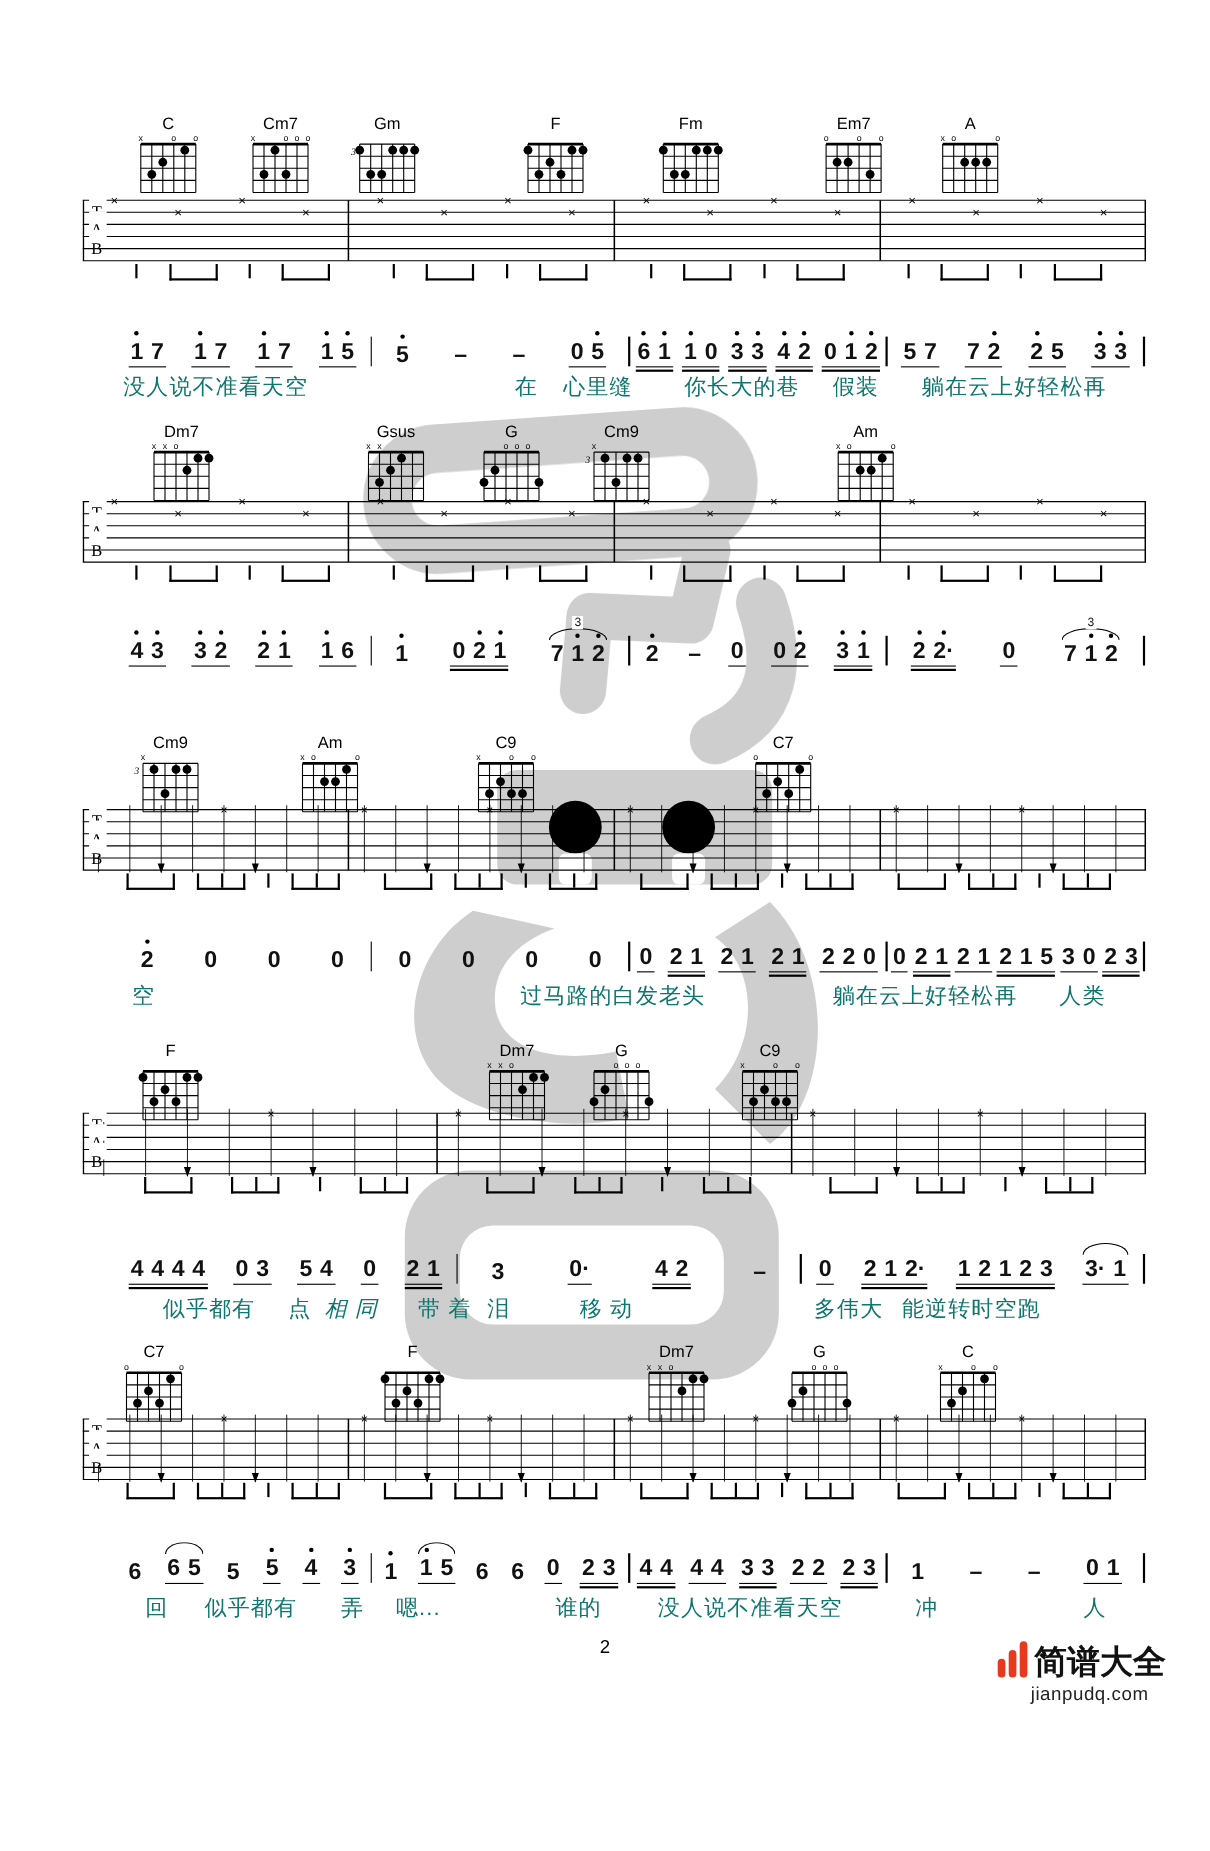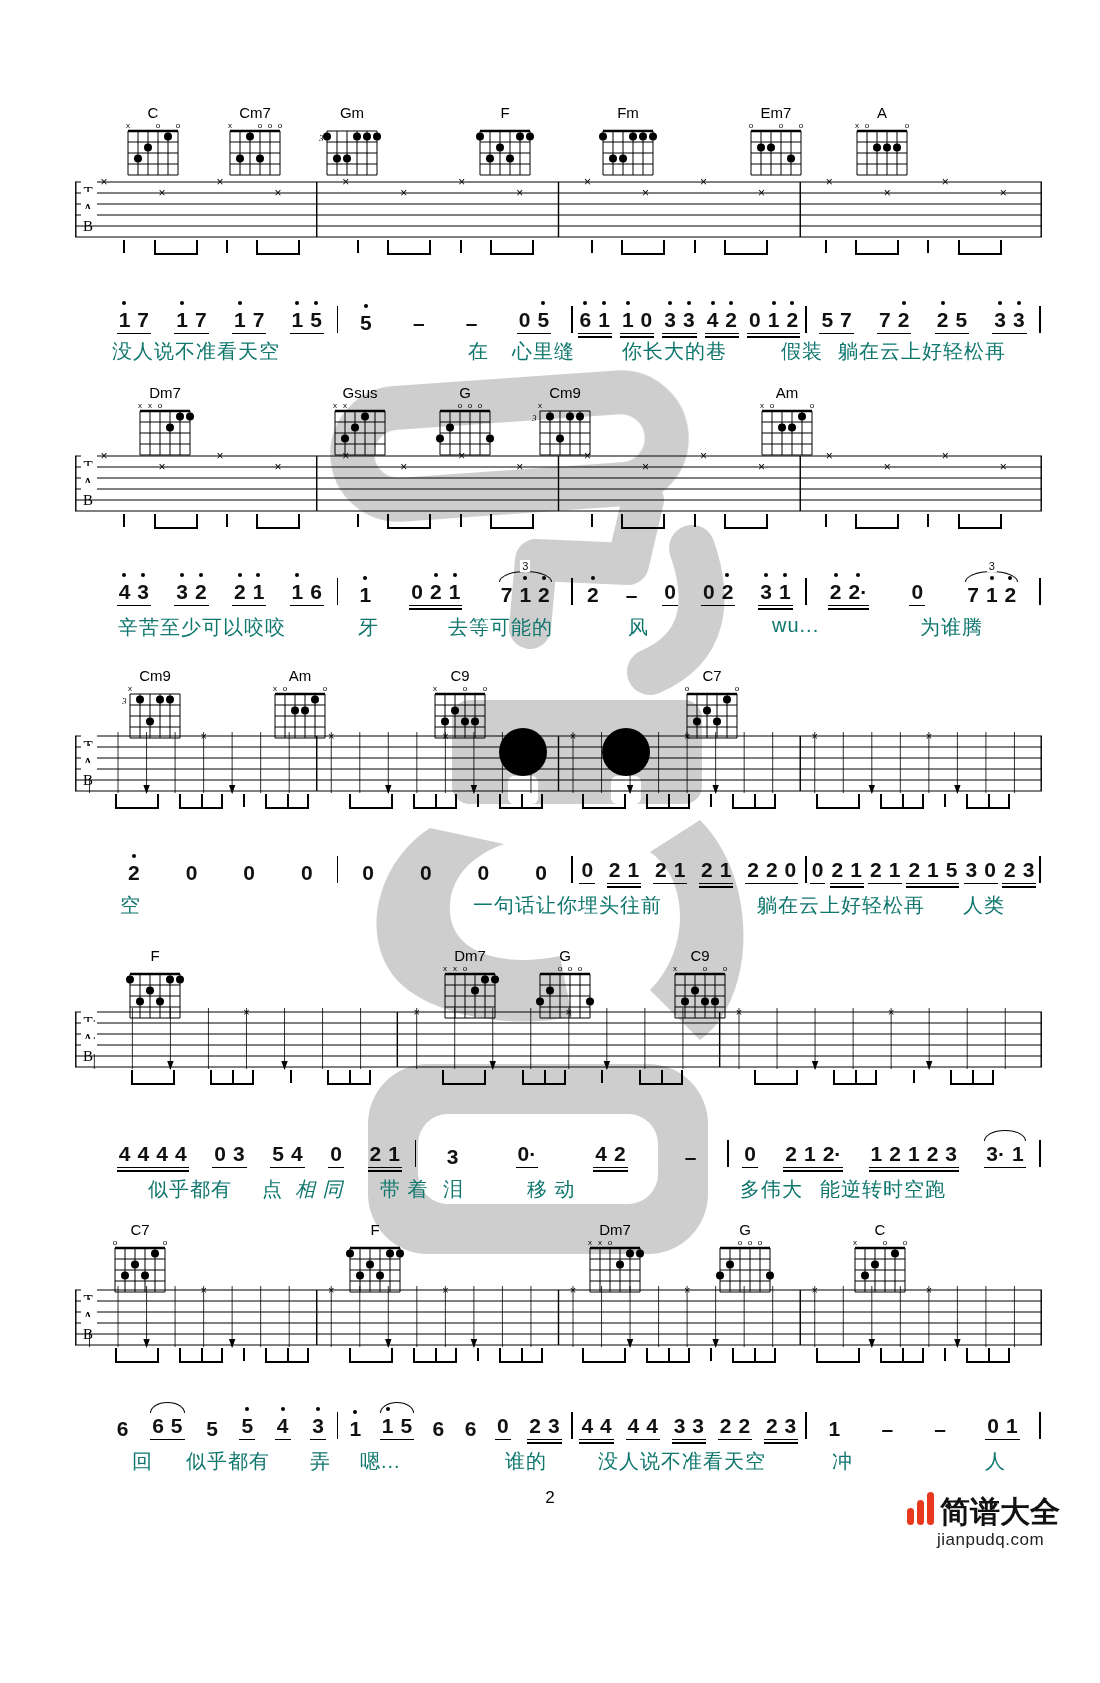--- a/index.html
+++ b/index.html
@@ -369,21 +369,21 @@
             <span class="note hi">3</span>
           </span>
         </div>
         <span class="barline"></span>
       </div>
       <div class="lyrics" style="top: 338px;">
         <span class="lyr" style="left: 112px;">没人说不准看天空</span>
         <span class="lyr" style="left: 468px;">在</span>
         <span class="lyr" style="left: 512px;">心里缝</span>
         <span class="lyr" style="left: 622px;">你长大的巷</span>
-        <span class="lyr" style="left: 757px; margin-left: 24px;">假装</span>
+        <span class="lyr" style="left: 757px;">假装</span>
         <span class="lyr" style="left: 838px;">躺在云上好轻松再</span>
       </div>
       <div class="chord-row" style="top: 385px;">
         <div class="chord" style="left: 132px;">
           <div class="chord-label">Dm7</div>
           <div class="chord-grid"><svg width="66" height="58" viewBox="0 0 66 58">
               <text x="8" y="7" font-size="8" text-anchor="middle" font-family="Liberation Sans,sans-serif">x</text>
               <text x="18" y="7" font-size="8" text-anchor="middle" font-family="Liberation Sans,sans-serif">x</text>
               <text x="28" y="7" font-size="8" text-anchor="middle" font-family="Liberation Sans,sans-serif">o</text>
               <line x1="8" y1="10" x2="58" y2="10" stroke-width="2.4"></line>
@@ -617,28 +617,20 @@
             <span class="note">0</span>
           </span>
           <span class="grp u0 arc">
             <span class="tup">3</span>
             <span class="note">7</span>
             <span class="note hi">1</span>
             <span class="note hi">2</span>
           </span>
         </div>
         <span class="barline"></span>
-      </div>
-      <div class="lyrics" style="top: 614px;">
-        <span class="lyr" style="left: 118px;">辛苦至少可以咬咬</span>
-        <span class="lyr" style="left: 358px;">牙</span>
-        <span class="lyr" style="left: 448px;">去等可能的</span>
-        <span class="lyr" style="left: 628px;">风</span>
-        <span class="lyr" style="left: 772px;">wu...</span>
-        <span class="lyr" style="left: 920px;">为谁腾</span>
       </div>
       <div class="chord-row" style="top: 668px;">
         <div class="chord" style="left: 122px;">
           <div class="chord-label">Cm9</div>
           <div class="chord-grid"><svg width="66" height="58" viewBox="0 0 66 58">
               <text x="8" y="7" font-size="8" text-anchor="middle" font-family="Liberation Sans,sans-serif">x</text>
               <line x1="8" y1="10" x2="58" y2="10" stroke-width="1"></line>
               <line x1="8" y1="21" x2="58" y2="21" stroke-width="1"></line>
               <line x1="8" y1="32" x2="58" y2="32" stroke-width="1"></line>
               <line x1="8" y1="43" x2="58" y2="43" stroke-width="1"></line>
@@ -894,21 +886,21 @@
           </span>
           <span class="grp u2">
             <span class="note">2</span>
             <span class="note">3</span>
           </span>
         </div>
         <span class="barline"></span>
       </div>
       <div class="lyrics" style="top: 892px;">
         <span class="lyr" style="left: 120px;">空</span>
-        <span class="lyr" style="left: 473px;">一句话让你埋头往前</span>
+        <span class="lyr" style="left: 473px;">过马路的白发老头</span>
         <span class="lyr" style="left: 757px;">躺在云上好轻松再</span>
         <span class="lyr" style="left: 963px;">人类</span>
       </div>
       <div class="chord-row" style="top: 948px;">
         <div class="chord" style="left: 122px;">
           <div class="chord-label">F</div>
           <div class="chord-grid"><svg width="66" height="58" viewBox="0 0 66 58">
               <line x1="8" y1="10" x2="58" y2="10" stroke-width="2.4"></line>
               <line x1="8" y1="21" x2="58" y2="21" stroke-width="1"></line>
               <line x1="8" y1="32" x2="58" y2="32" stroke-width="1"></line>

